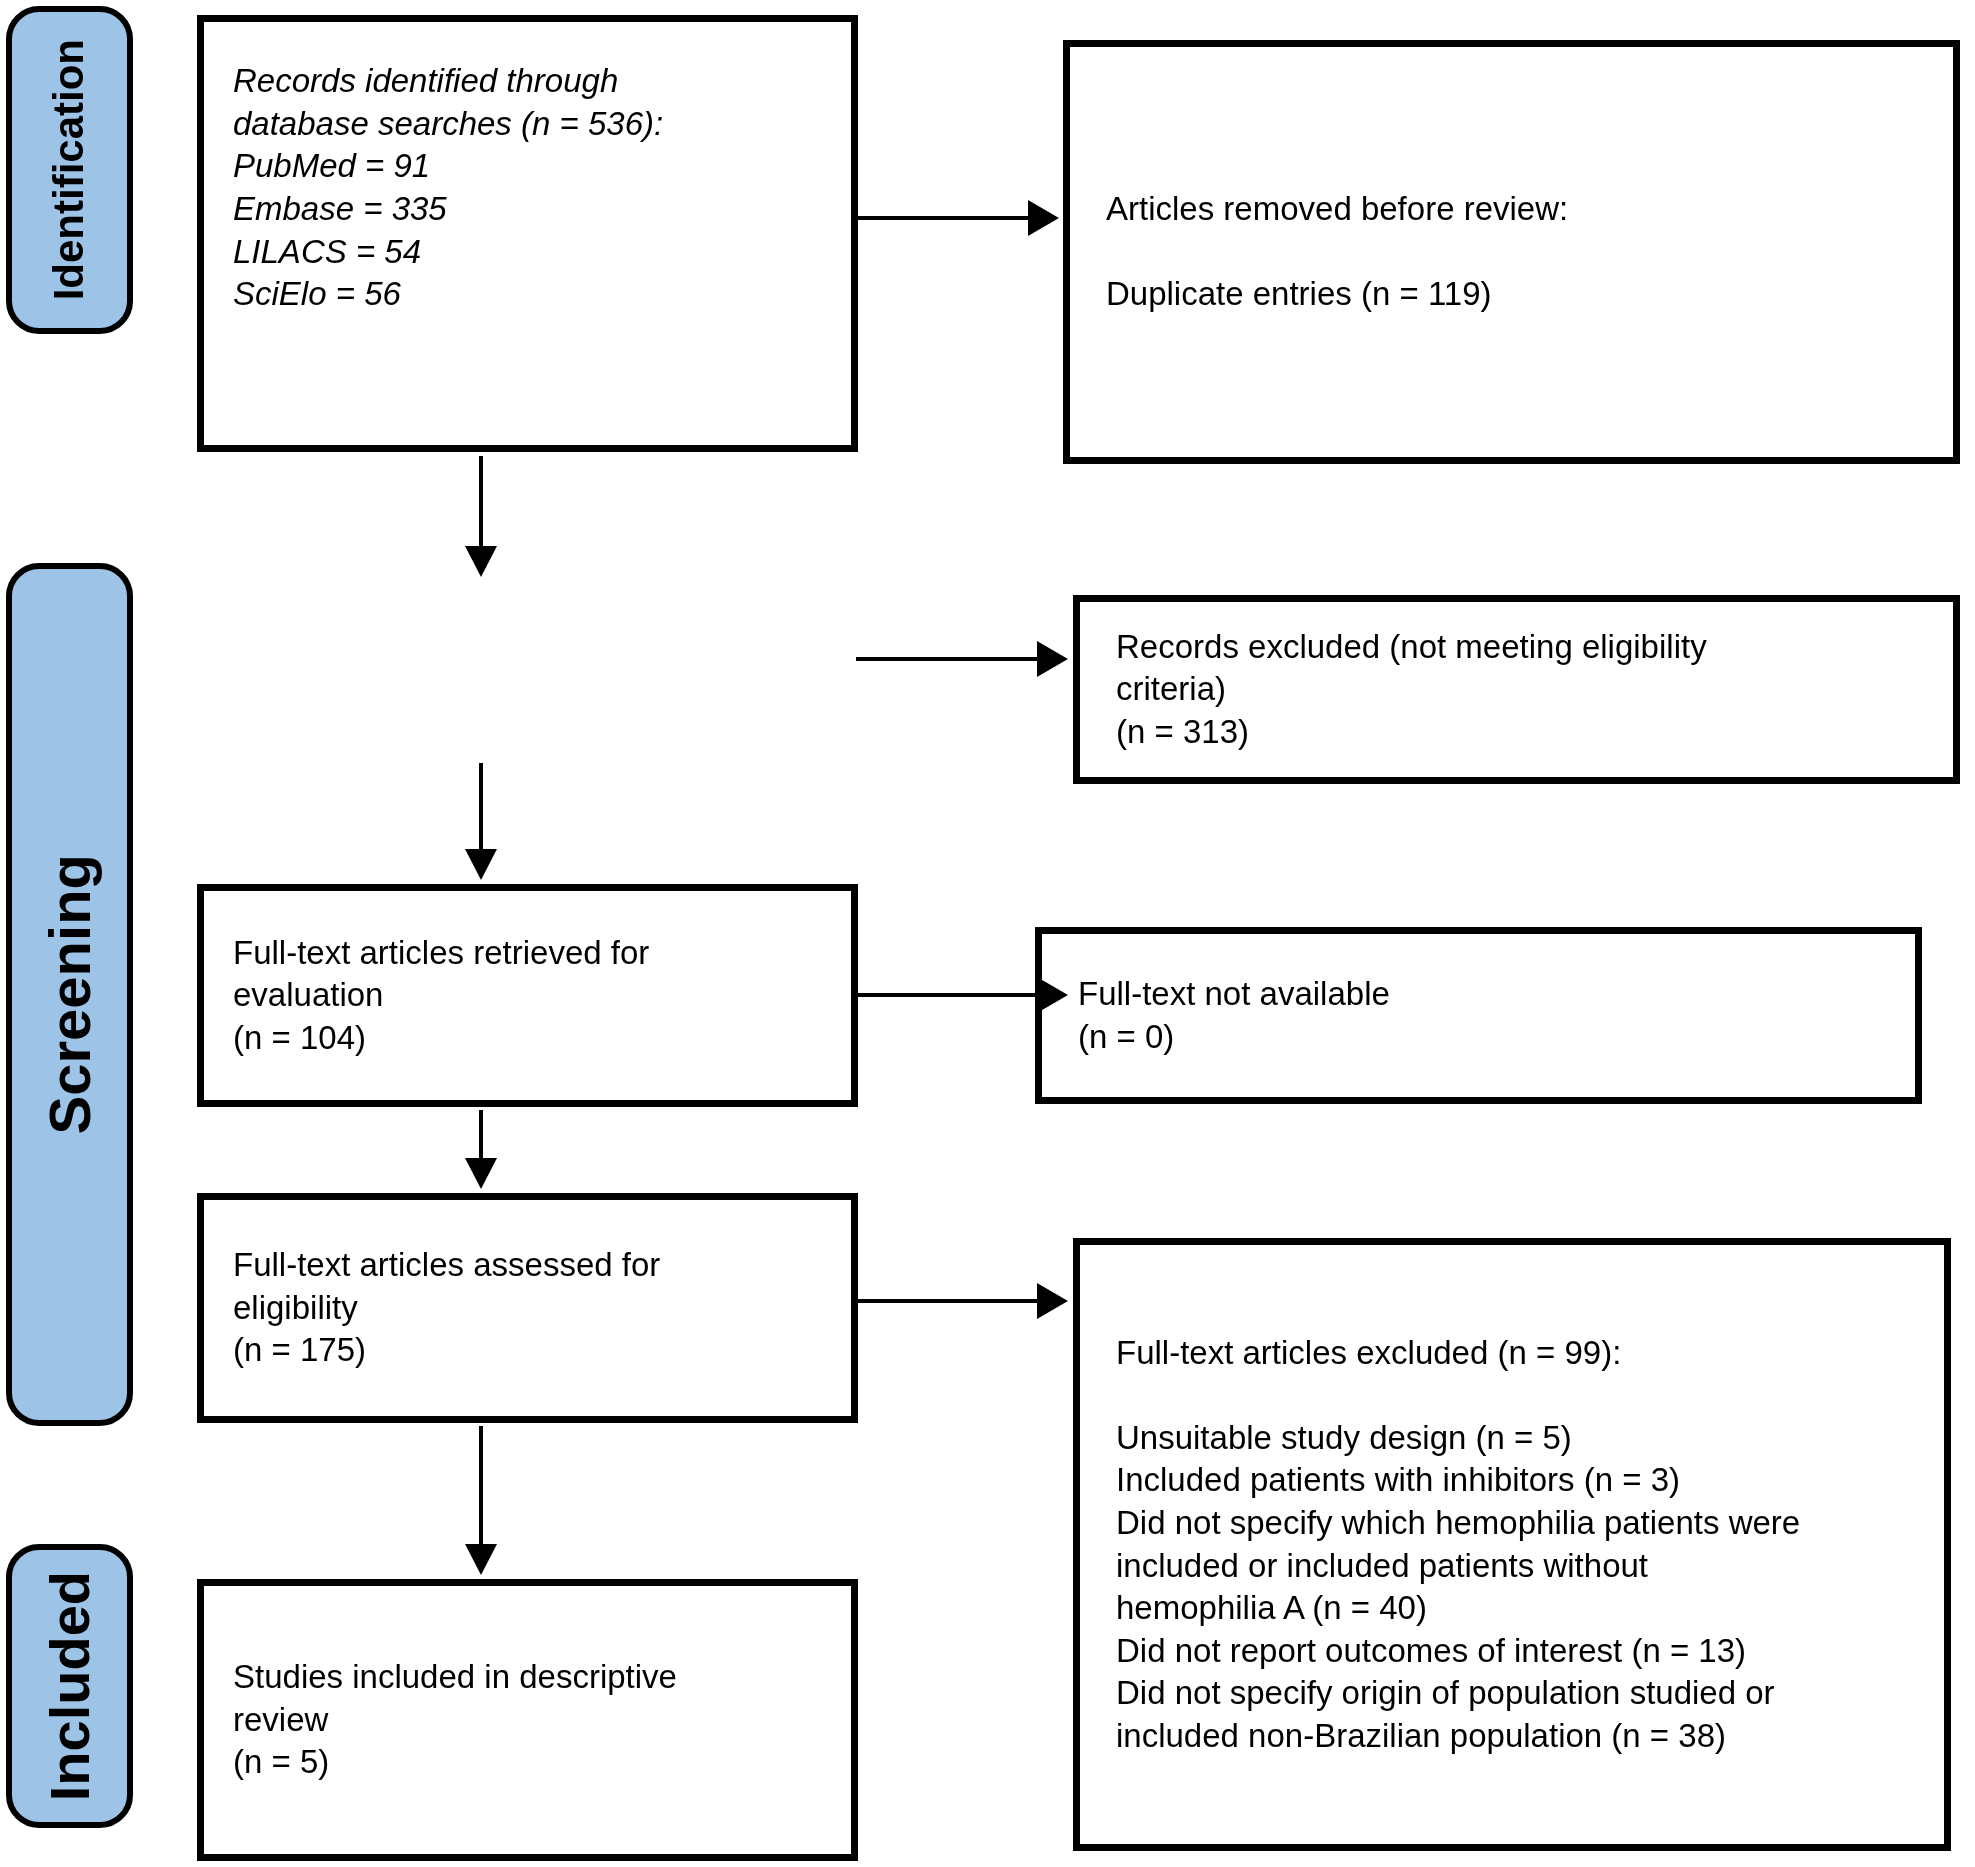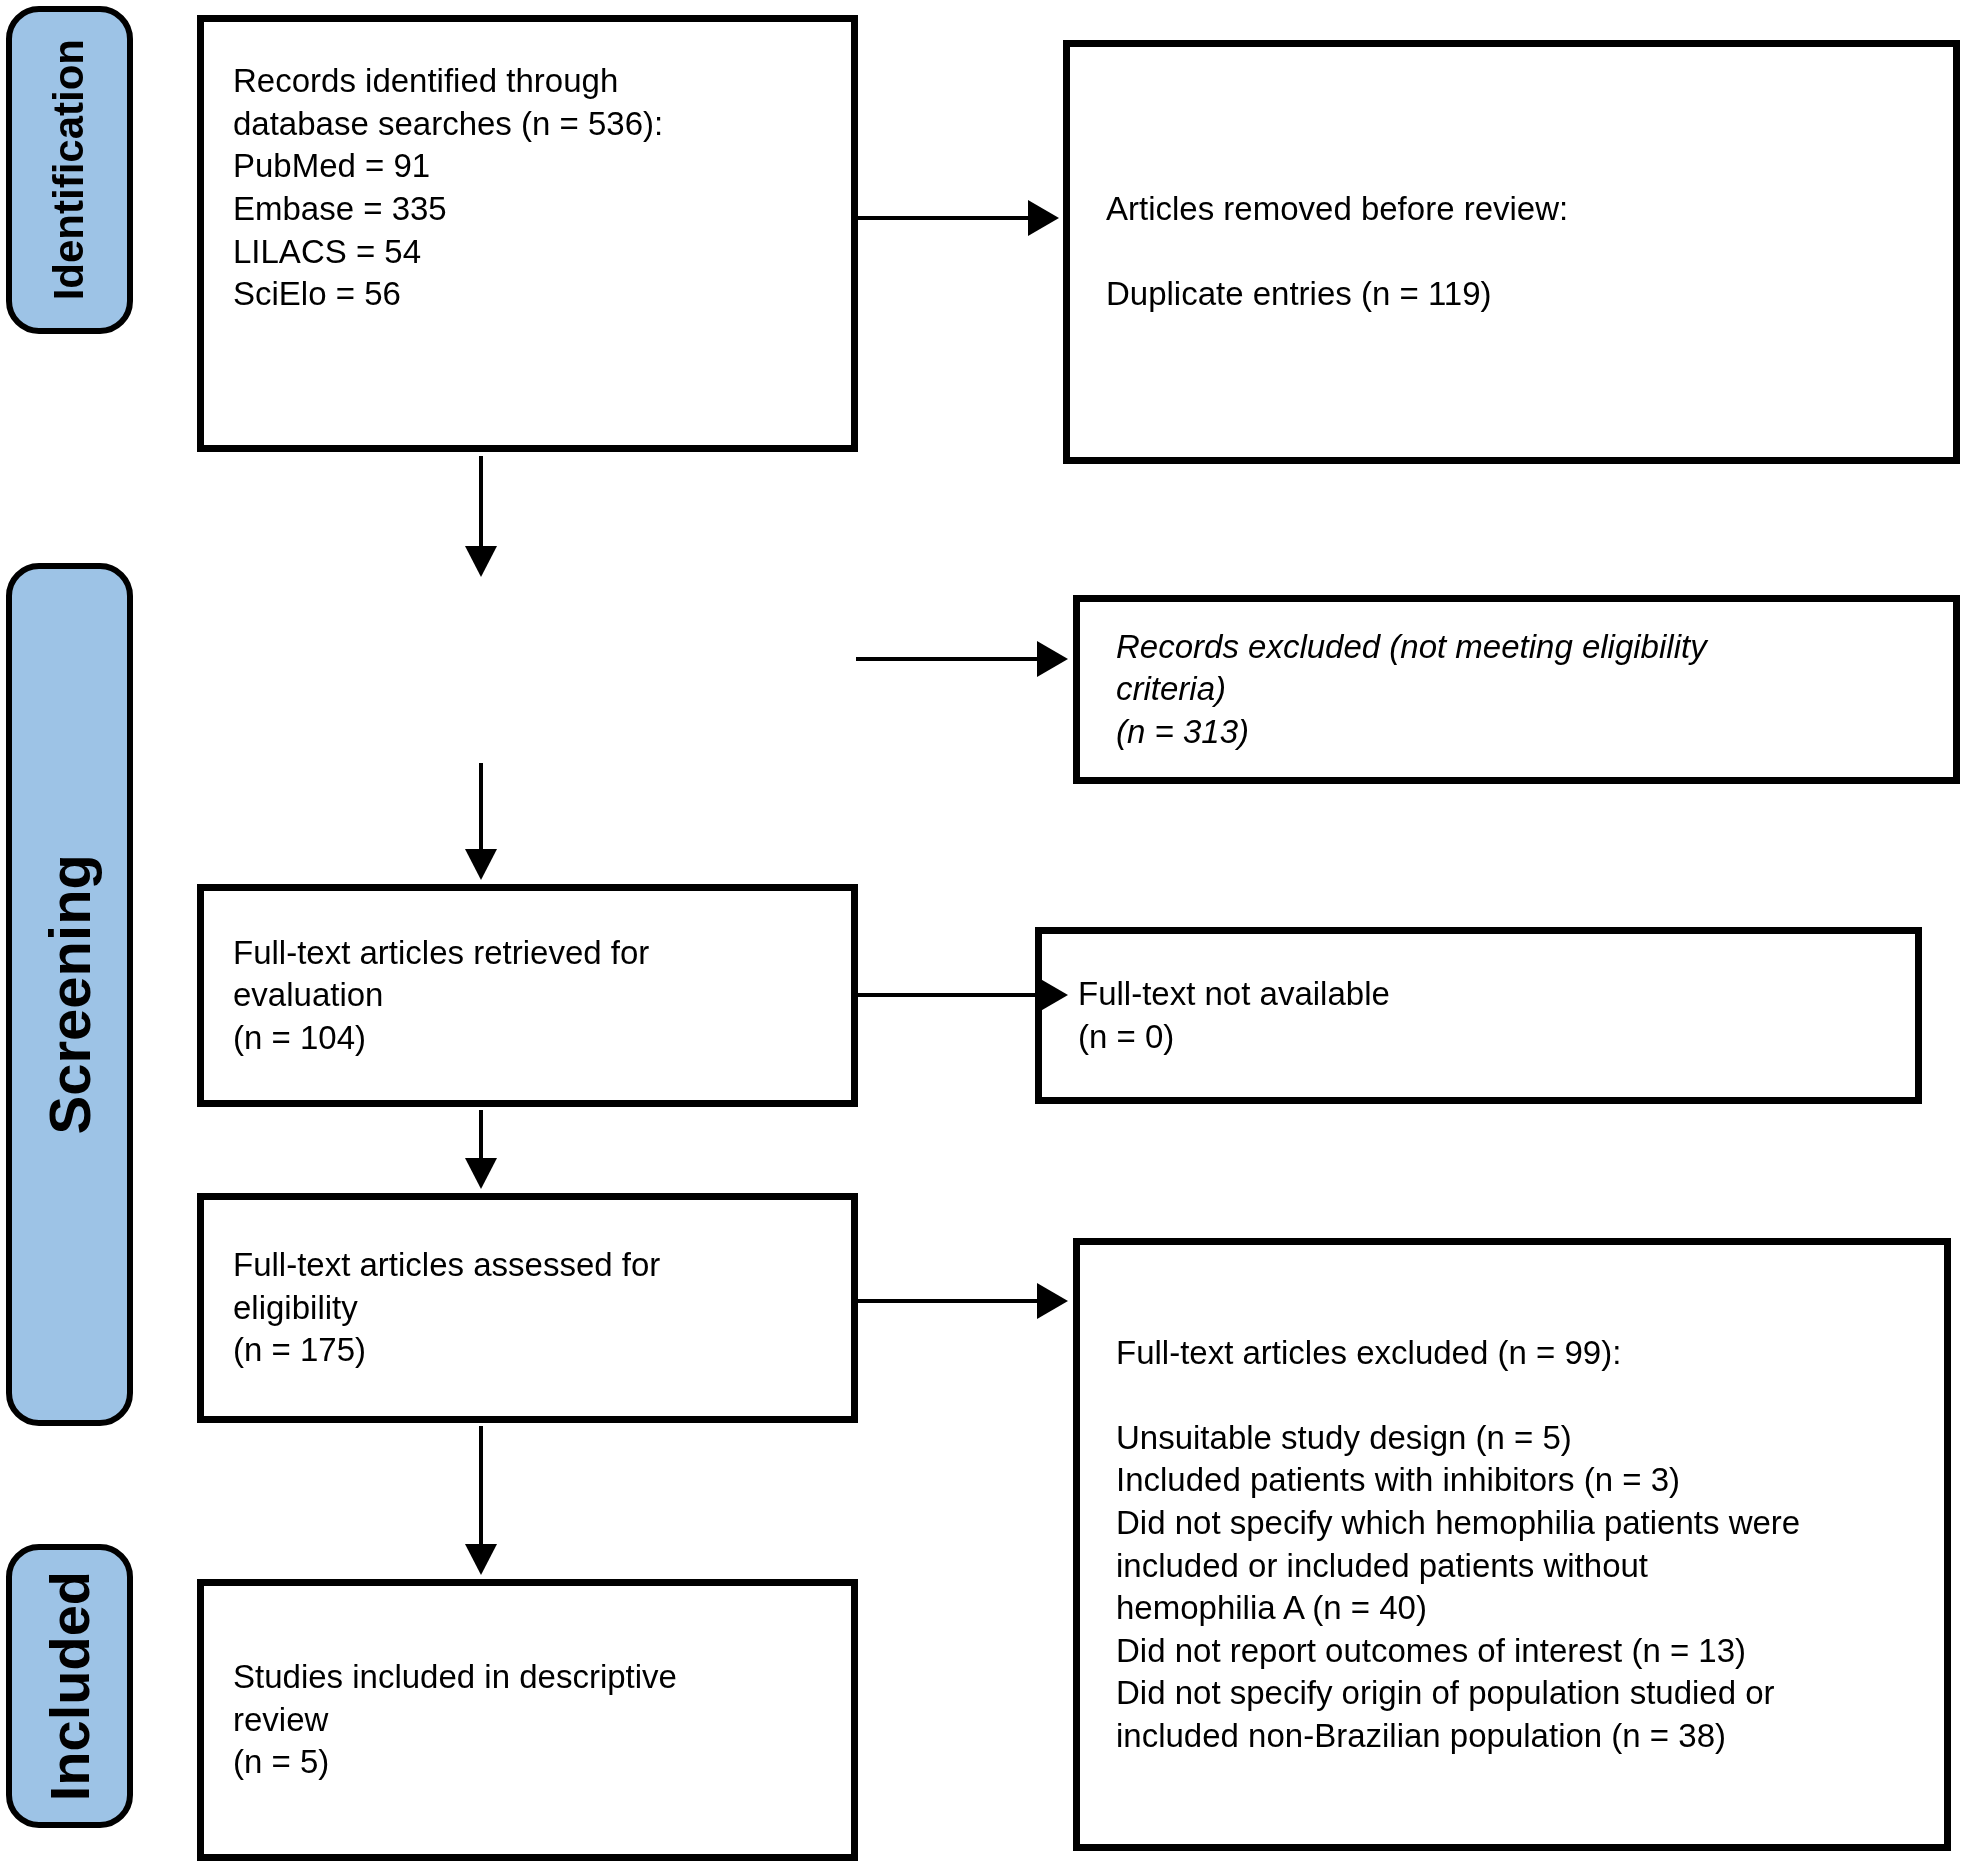--- a/index.html
+++ b/index.html
@@ -36,21 +36,21 @@
     border: 7px solid #000000;
     box-sizing: border-box;
     display: flex;
     flex-direction: column;
     justify-content: center;
     font-size: 33px;
     line-height: 1.29;
     white-space: pre-line;
     padding: 10.4px 14px 10.4px 29px;
   }
-  .box.top-align { justify-content: flex-start; padding-top: 38px; }
+  .box.top-align { justify-content: flex-start; padding-top: 38px; font-style: italic; }
   .box.right-col { padding-left: 36px; margin-top: 12px; }
   
   .shaft-v { position: absolute; width: 4.2px; background: #000000; }
   .shaft-h { position: absolute; height: 4.2px; background: #000000; }
   .head-down {
     position: absolute; width: 0; height: 0;
     border-left: 16.7px solid transparent;
     border-right: 16.7px solid transparent;
     border-top: 31px solid #000000;
   }
@@ -95,21 +95,21 @@
 (n = 175)</div>
 
   <div class="box" style="left:197px; top:1579px; width:661px; height:282px;">Studies included in descriptive
 review
 (n = 5)</div>
 
   <div class="box right-col" style="left:1063px; top:28px; width:897px; height:424px;">Articles removed before review:
 
 Duplicate entries (n = 119)</div>
 
-  <div class="box right-col" style="left:1073px; top:583px; width:887px; height:189px;font-style:italic;">Records excluded (not meeting eligibility
+  <div class="box right-col" style="left:1073px; top:583px; width:887px; height:189px;">Records excluded (not meeting eligibility
 criteria)
 (n = 313)</div>
 
   <div class="box right-col" style="left:1035px; top:915px; width:887px; height:177px;">Full-text not available
 (n = 0)</div>
 
   <div class="box right-col" style="left:1073px; top:1226px; width:878px; height:613px;">Full-text articles excluded (n = 99):
 
 Unsuitable study design (n = 5)
 Included patients with inhibitors (n = 3)

